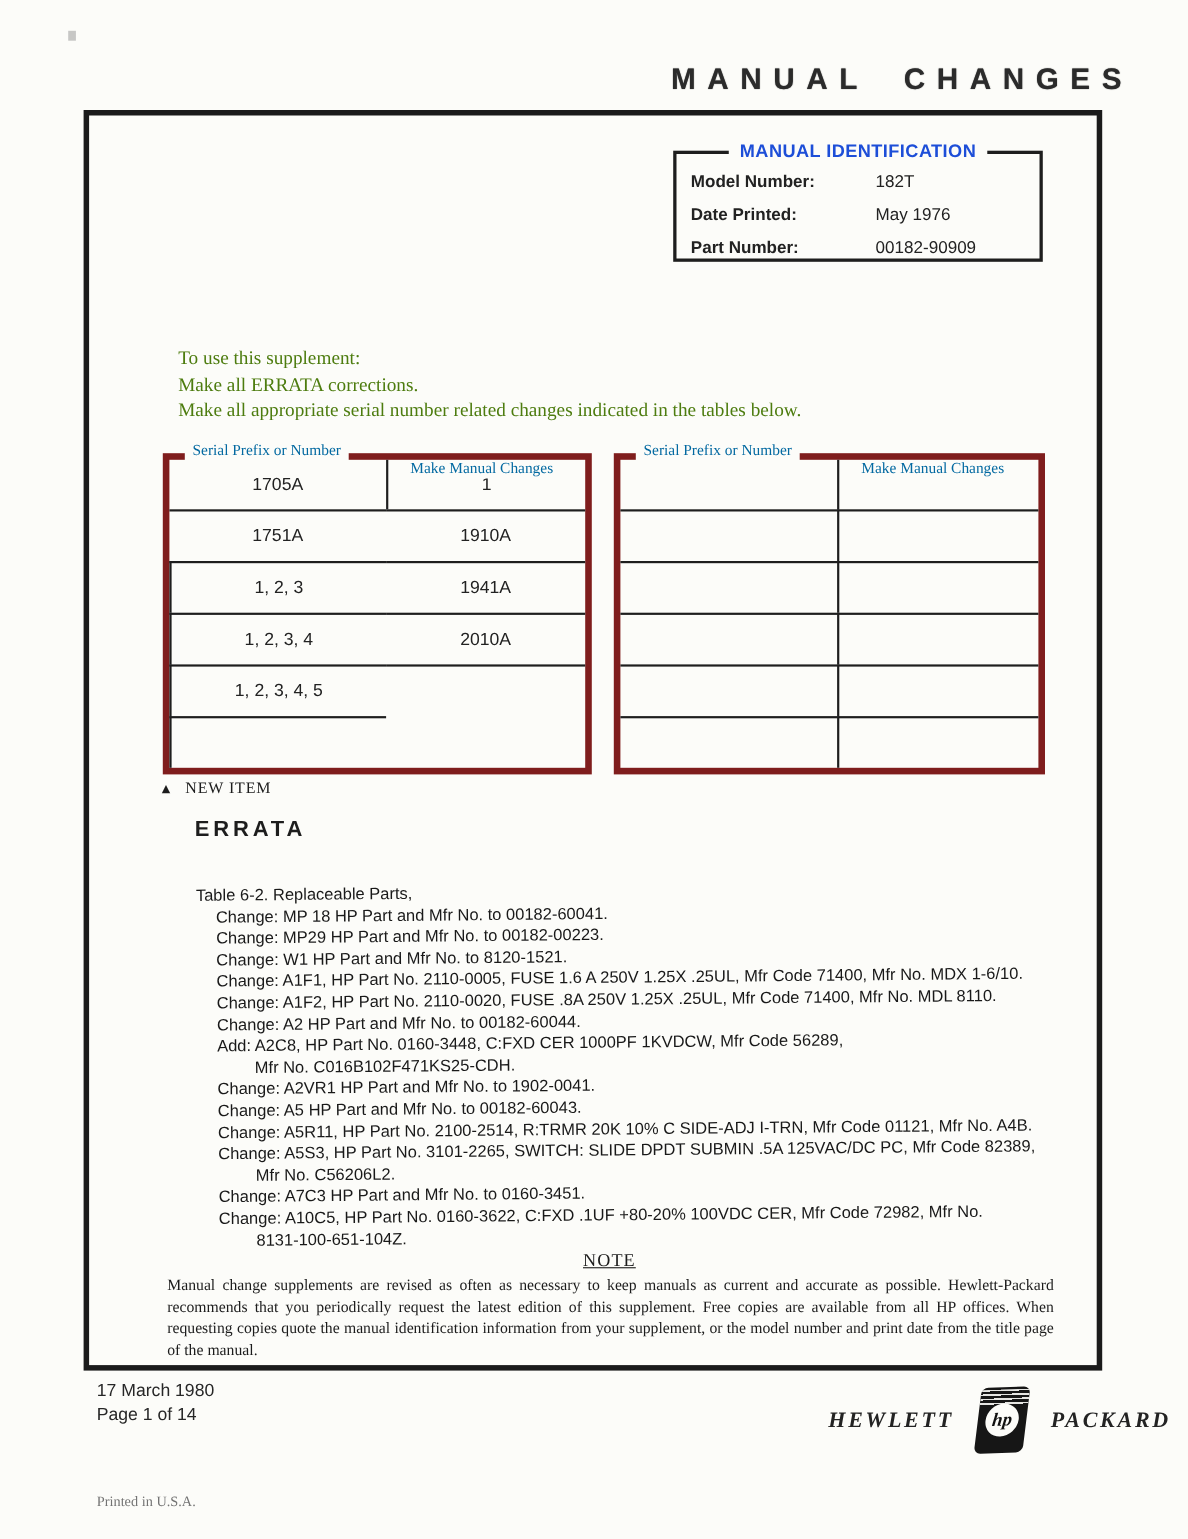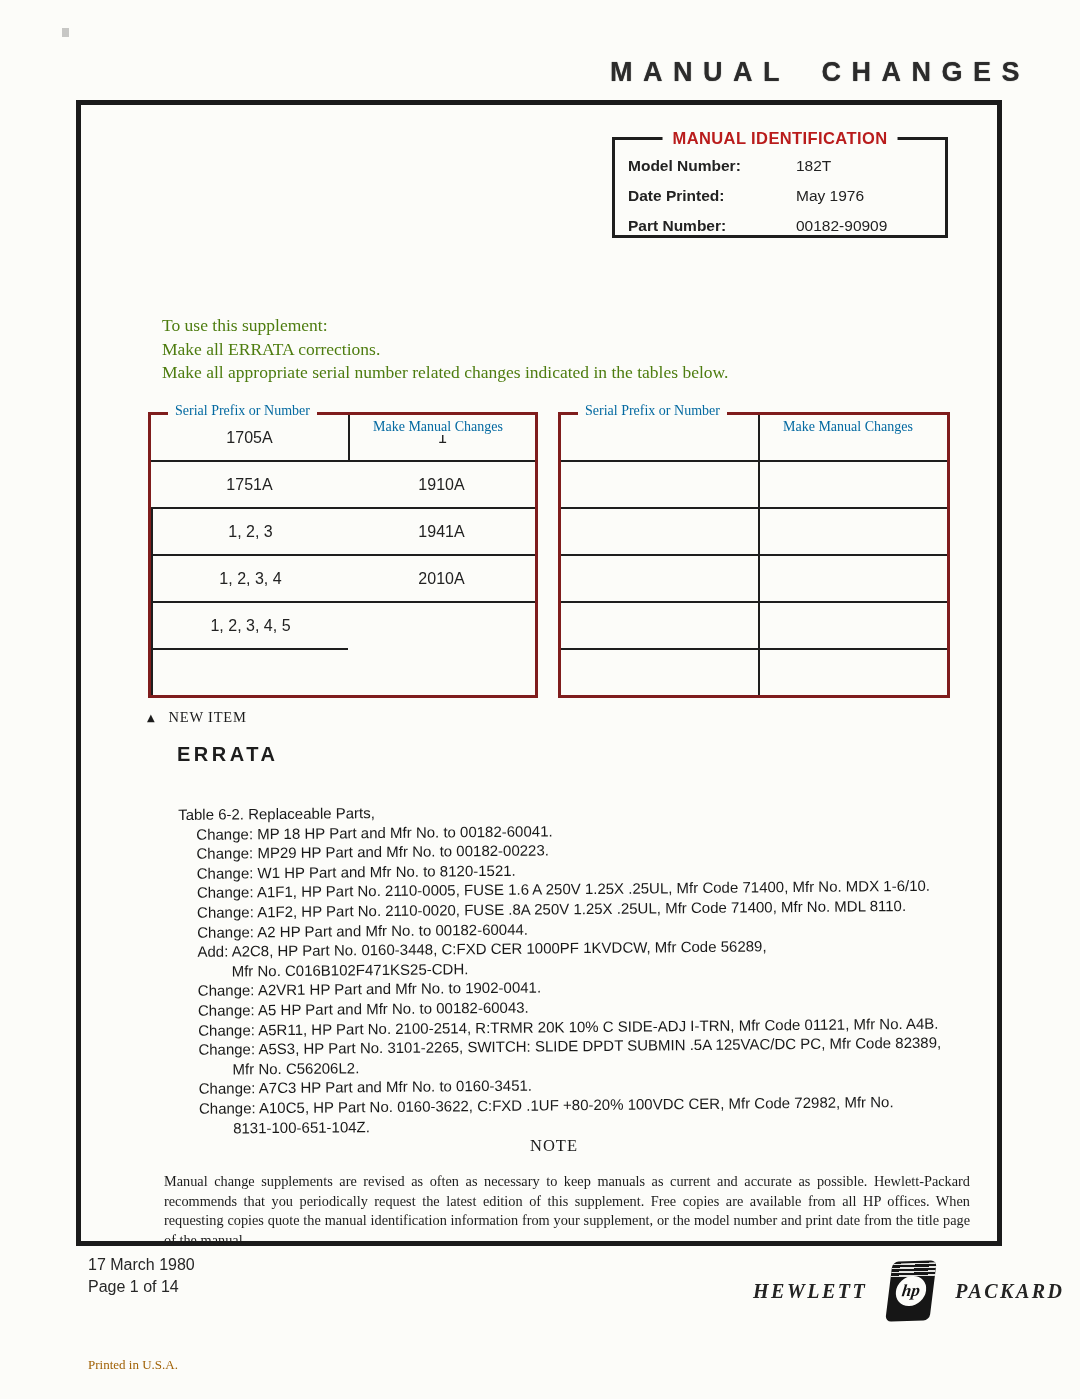--- a/index.html
+++ b/index.html
@@ -26,21 +26,21 @@
   }
 
   
   .id-box{
     position:absolute;left:612px;top:137px;width:336px;height:101px;
     border:3px solid #1e1e1e;box-sizing:border-box;
   }
   .id-title{
     position:absolute;top:-11px;left:50%;transform:translateX(-50%);
     background:#fcfcf9;padding:0 10px;
-    font-weight:bold;font-size:16.5px;letter-spacing:.4px;white-space:nowrap;color:#b91c1c;
+    font-weight:bold;font-size:16.5px;letter-spacing:.4px;white-space:nowrap;color:#1d4ed8;
   }
   .id-rows{padding-top:11px;}
   .id-row{display:flex;height:30px;align-items:center;padding-left:13px;}
   .id-label{width:168px;font-weight:bold;font-size:15.5px;color:#222;}
   .id-value{font-size:15.5px;color:#222;}
 
   
   .intro{
     position:absolute;left:147px;top:256px;width:822px;margin:0;
     font-family:"Liberation Serif",serif;font-size:17.5px;line-height:23px;
@@ -50,21 +50,21 @@
     position:absolute;left:162px;top:314px;
     font-family:"Liberation Serif",serif;font-size:17.5px;line-height:23.5px;color:#4d7c0f;
   }
 
   
   .serial-table{position:absolute;top:412px;}
   .serial-table.left{left:148px;width:390px;}
   .serial-table.right{left:558px;width:392px;}
   .tbl-grid{
     display:grid;grid-template-columns:197px 1fr;
-    border:3px solid #7f1d1d;background:#fcfcf9;
+    border:6px solid #7f1d1d;background:#fcfcf9;
   }
   .cell{
     height:47px;box-sizing:border-box;border-top:2px solid #1e1e1e;
     display:flex;align-items:center;justify-content:center;
     font-size:16px;color:#222;
   }
   .cell:nth-child(1),.cell:nth-child(2){border-top:none;height:45px;}
   .c2{border-left:2px solid #1e1e1e;}
   .tbl-label{
     position:absolute;top:-9px;background:#fcfcf9;padding:0 7px;
@@ -88,24 +88,24 @@
     font-size:15px;line-height:19.6px;color:#191919;
     transform:rotate(-0.55deg);transform-origin:0 0;
   }
   .err-line{white-space:nowrap;}
   .ind1{margin-left:18px;}
   .ind2{margin-left:52px;}
 
   
   .note-head{
     position:absolute;left:150px;top:1136px;width:808px;text-align:center;
-    font-family:"Liberation Serif",serif;font-size:16.5px;letter-spacing:1px;color:#1c1c1c;
+    font-family:"Liberation Serif",serif;font-size:16.5px;letter-spacing:1px;color:#1c1c1c;text-decoration:underline;
   }
   .note-body{
-    position:absolute;left:152px;top:1160px;width:806px;margin:12px;
+    position:absolute;left:152px;top:1160px;width:806px;margin:0;
     font-family:"Liberation Serif",serif;font-size:14.3px;line-height:19.5px;
     text-align:justify;color:#1c1c1c;
   }
 
   
   .footer-date{position:absolute;left:88px;top:1256px;font-size:16px;color:#272727;}
   .footer-page{position:absolute;left:88px;top:1278px;font-size:16px;color:#272727;}
   .hp-logo{
     position:absolute;left:753px;top:1260px;height:62px;
     display:flex;align-items:center;gap:22px;
@@ -123,21 +123,21 @@
     width:30px;height:30px;border-radius:50%;background:#fcfcf9;
     display:flex;align-items:center;justify-content:center;
     font-family:"Liberation Serif",serif;font-style:italic;font-weight:bold;font-size:17px;color:#111;
   }
   .hp-stripes{
     position:absolute;left:0;top:2px;width:100%;height:15px;
     background:repeating-linear-gradient(180deg,rgba(252,252,249,.9) 0 1.5px,transparent 1.5px 4px);
   }
   .printed{
     position:absolute;left:88px;top:1357px;
-    font-family:"Liberation Serif",serif;font-size:13px;color:#a16207;
+    font-family:"Liberation Serif",serif;font-size:13px;color:#737373;
   }
 </style>
 </head>
 <body>
 
 <div class="page">
 
   <div class="speck"></div>
 
   <div class="doc-title">MANUAL CHANGES</div>

